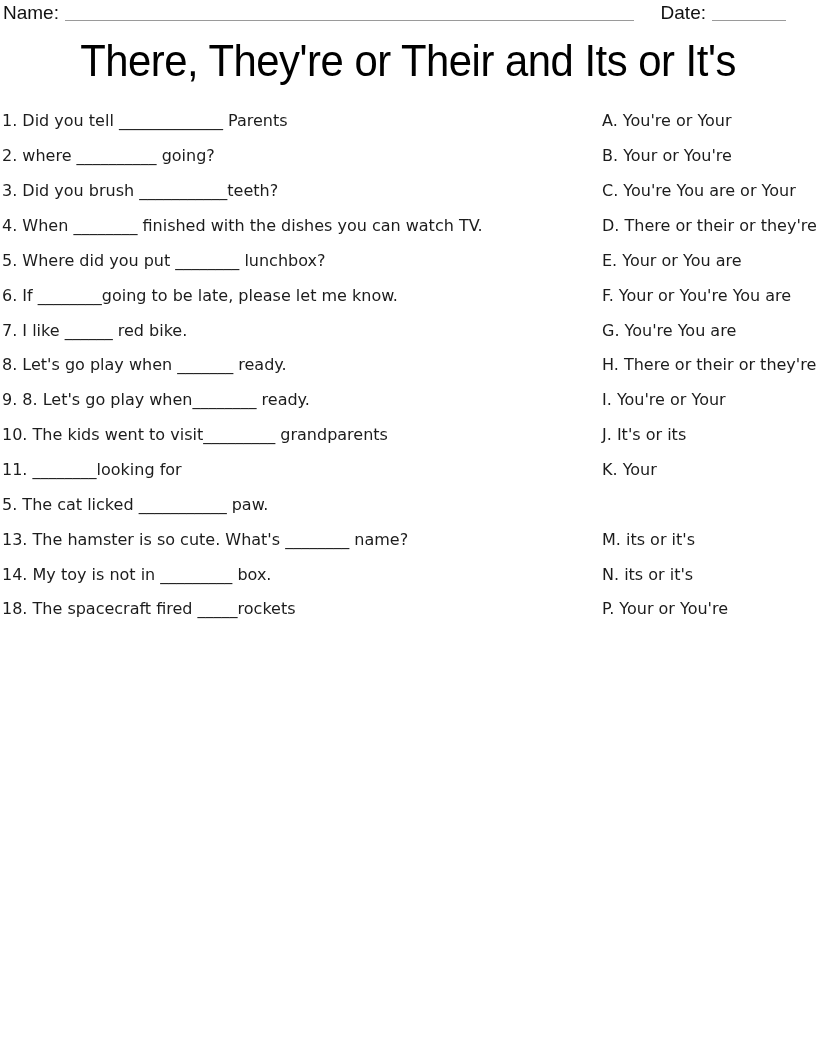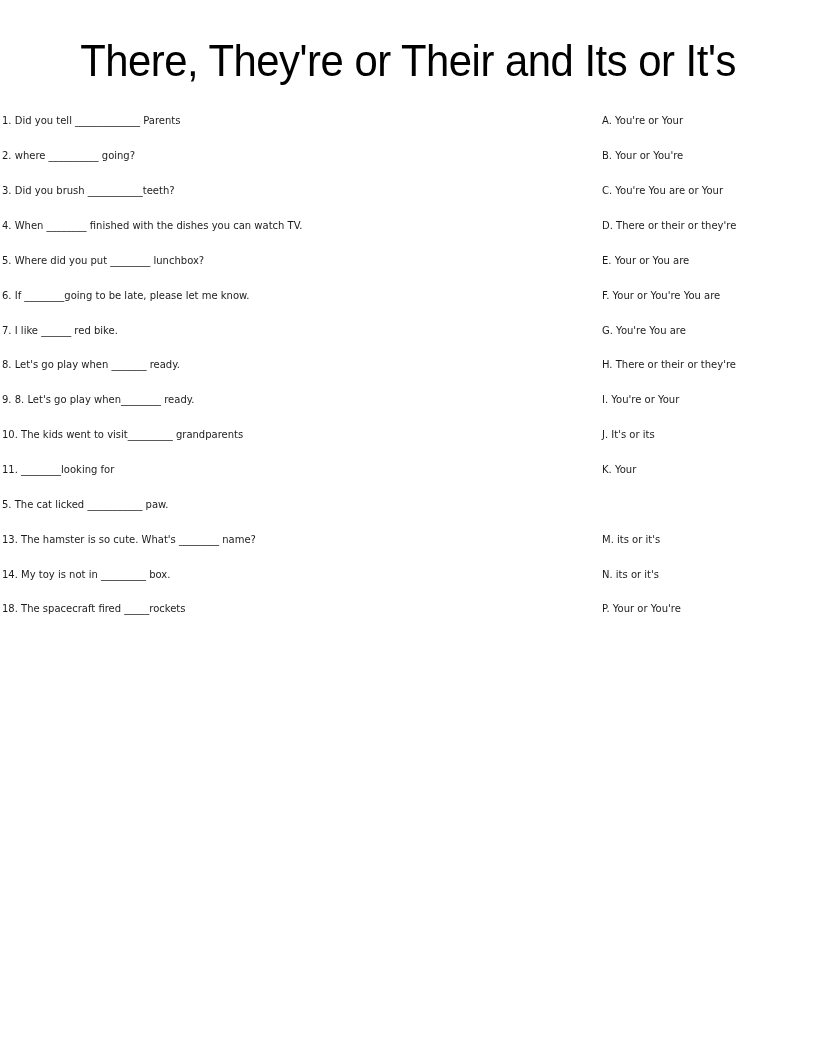--- a/index.html
+++ b/index.html
@@ -68,31 +68,37 @@
     top: 104px;
     width: 812px;
   }
   .row {
     display: grid;
     grid-template-columns: 600px 1fr;
     height: 34.87px;
     align-items: center;
   }
   .q, .a {
-    font-size: 10px;
+    font-size: 16px;
     line-height: 18px;
     white-space: nowrap;
     color: #1c1c1c;
   }
 </style>
 </head>
 <body>
 
 <div class="page">
 
+  <div class="header">
+    <span>Name:</span>
+    <span class="hline name-line"></span>
+    <span class="date-label">Date:</span>
+    <span class="hline date-line"></span>
+  </div>
 
   <div class="title">There, They're or Their and Its or It's</div>
 
   <div class="rows">
     <div class="row">
       <span class="q">1. Did you tell _____________ Parents</span>
       <span class="a">A. You're or Your</span>
     </div>
     <div class="row">
       <span class="q">2. where __________ going?</span>

